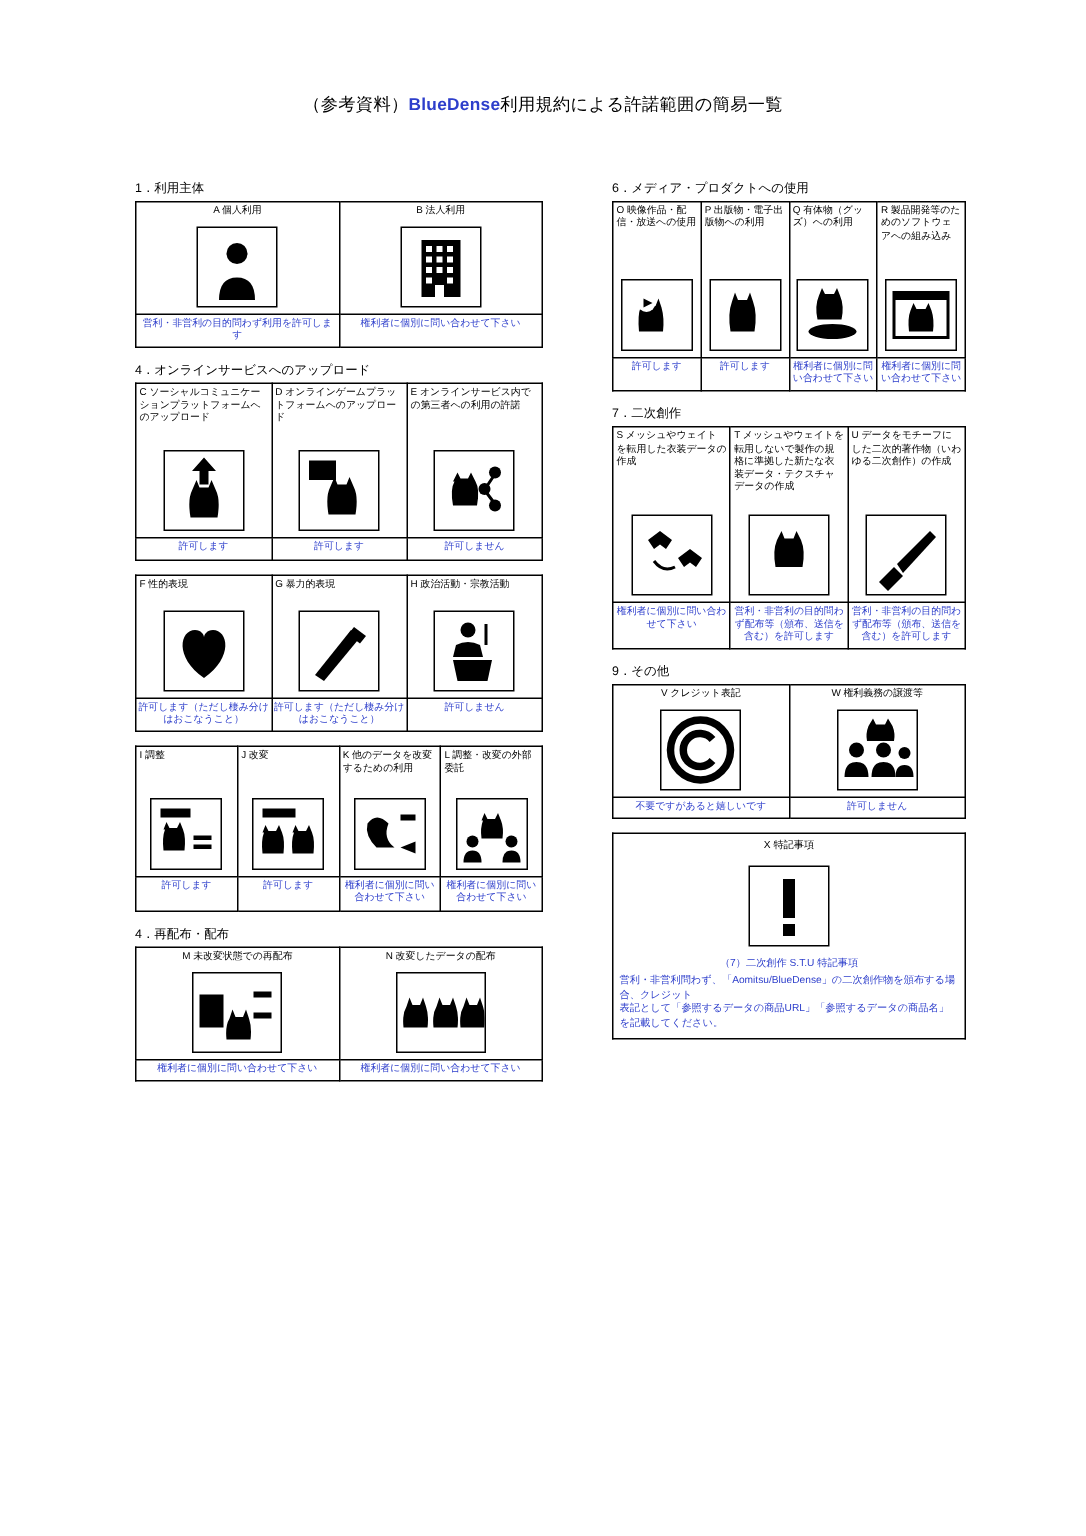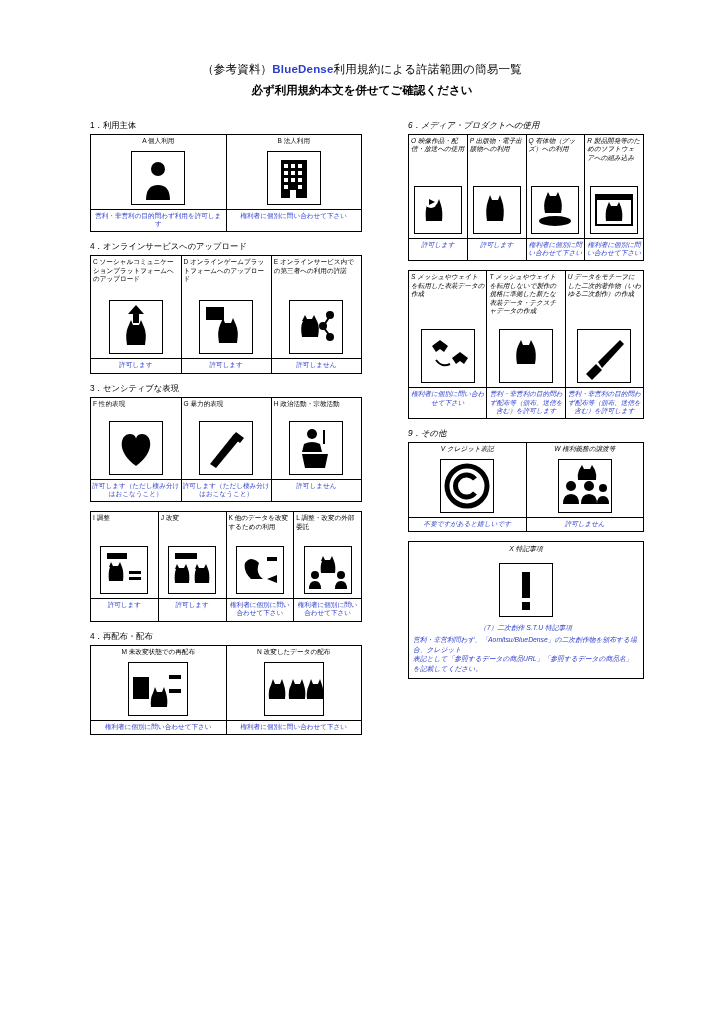--- a/index.html
+++ b/index.html
@@ -14,21 +14,21 @@
   .page{position:absolute;left:0;top:0;width:724px;height:1024px;}
 
   
   .header{position:absolute;left:0;top:62px;width:724px;text-align:center;}
   .header .line1{font-size:11.5px;letter-spacing:.2px;text-align:center;}
   .header .line2{font-size:11.5px;margin-top:6px;font-weight:bold;}
   .brand{color:#2d3ecb;font-weight:bold;}
 
   
   .colL{position:absolute;left:66px;top:120px;width:296px;}
-  .colR{position:absolute;left:384px;top:120px;width:260px;font-style:italic;}
+  .colR{position:absolute;left:384px;top:120px;width:260px;}
 
   .sec{margin-bottom:9px;padding-left:24px;}
   .sec-title{font-size:8.3px;margin:0 0 3px 0;}
 
   table.grid{border-collapse:collapse;width:100%;table-layout:fixed;}
   table.grid td{
     border:1px solid #000;
     vertical-align:top;
     padding:0;
   }
@@ -63,21 +63,20 @@
 
   svg{display:block;}
 </style>
 </head>
 <body>
 
 <div class="page">
 
   <div class="header">
     <div class="line1"><span>（参考資料）</span><span class="brand">BlueDense</span><span>利用規約による許諾範囲の簡易一覧</span></div>
-    <div class="line2">必ず利用規約本文を併せてご確認ください</div>
   </div>
 
   <div class="colL">
 
     <div class="sec">
       <div class="sec-title">1．利用主体</div>
       <table class="grid">
         <tbody>
             <tr>
           <td style="width:50%">
@@ -180,21 +179,20 @@
               </td>
           <td>
                 <div class="perm noborder">許可しません</div>
               </td>
         </tr>
       </tbody>
         </table>
     </div>
 
     <div class="sec">
-      <div class="sec-title">3．センシティブな表現</div>
       <table class="grid">
         <tbody>
             <tr>
           <td style="width:33.4%">
             <div class="cellhead" style="height:17px">F 性的表現</div>
             <div class="icon-wrap">
               <div class="icon-box">
                 <svg viewBox="0 0 52 52" width="52" height="52">
                       <path d="M26 44 C6 30 10 12 20 12 c4 0 6 3 6 5 c0-2 2-5 6-5 c10 0 14 18 -6 32 z" fill="#000"></path>
                     </svg>
@@ -424,20 +422,21 @@
               </td>
           <td>
                 <div class="perm noborder">権利者に個別に問い合わせて下さい</div>
               </td>
         </tr>
       </tbody>
         </table>
     </div>
 
     <div class="sec">
+      <div class="sec-title">7．二次創作</div>
       <table class="grid">
         <tbody>
             <tr>
           <td style="width:33.4%">
             <div class="cellhead" style="height:52px">S メッシュやウェイトを転用した衣装データの作成</div>
             <div class="icon-wrap">
               <div class="icon-box">
                 <svg viewBox="0 0 52 52" width="52" height="52">
                       <path d="M10 16 l8-6 8 6 -4 6 -4-3 -4 3 z" fill="#000"></path>
                       <path d="M30 28 l8-6 8 6 -4 6 -4-3 -4 3 z" fill="#000"></path>

